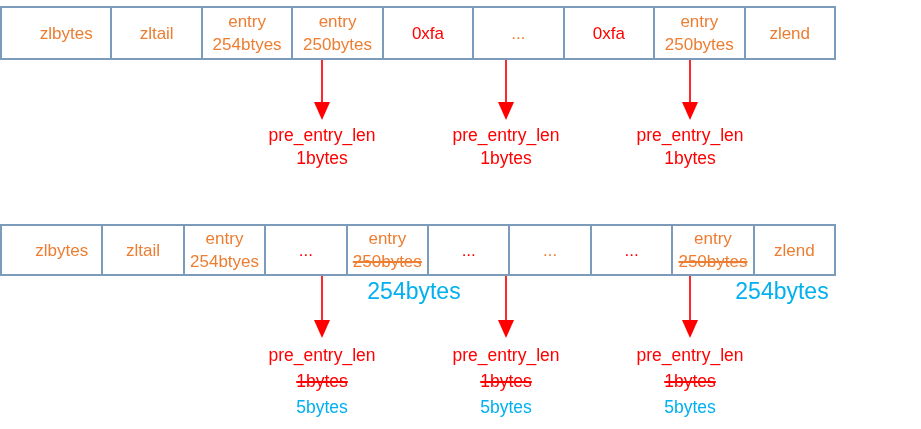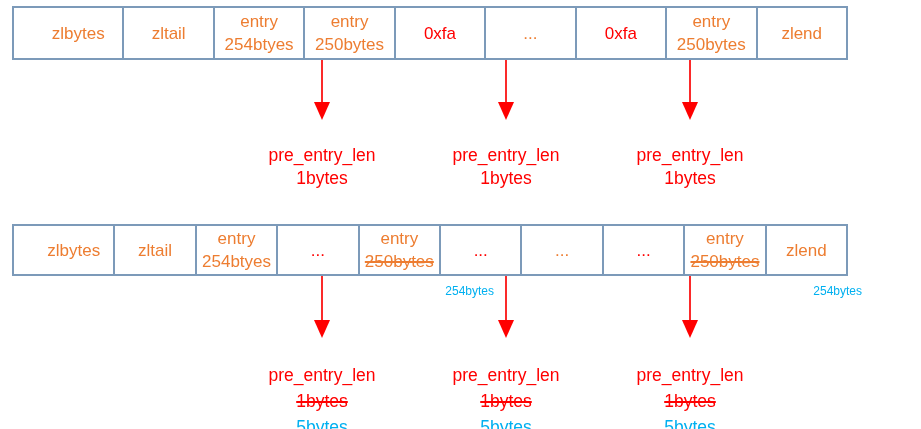--- a/index.html
+++ b/index.html
@@ -15,21 +15,21 @@
   }
   .canvas {
     position: relative;
     width: 921px;
     height: 429px;
     background: #ffffff;
     overflow: hidden;
   }
   .ztable {
     position: absolute;
-    left: 12px;
+    left: 0;
     width: 836px;
     height: 54px;
     display: flex;
     border: 2px solid var(--border);
     background: #fff;
     padding-left: 20px;
   }
   .cell {
     flex: 1 1 0;
     display: flex;
@@ -68,29 +68,28 @@
   }
   .top-arrow .shaft { height: 44px; }
   .top-arrow .head { top: 42px; }
   .bot-arrow .shaft { height: 46px; }
   .bot-arrow .head { top: 44px; }
   .anno {
     position: absolute;
     width: 180px;
     text-align: center;
     font-size: 17.5px;
-    margin-top: 20px;
   }
   .anno > div { line-height: 23px; }
   .anno.bottom > div { line-height: 26px; }
   .side-size {
     position: absolute;
     width: 160px;
-    text-align: right;
-    font-size: 12px;
+    text-align: center;
+    font-size: 23px;
     line-height: 20px;
   }
 </style>
 </head>
 <body>
 
 <div class="canvas">
 
   <div class="ztable" style="top:6px">
     <div class="cell">

